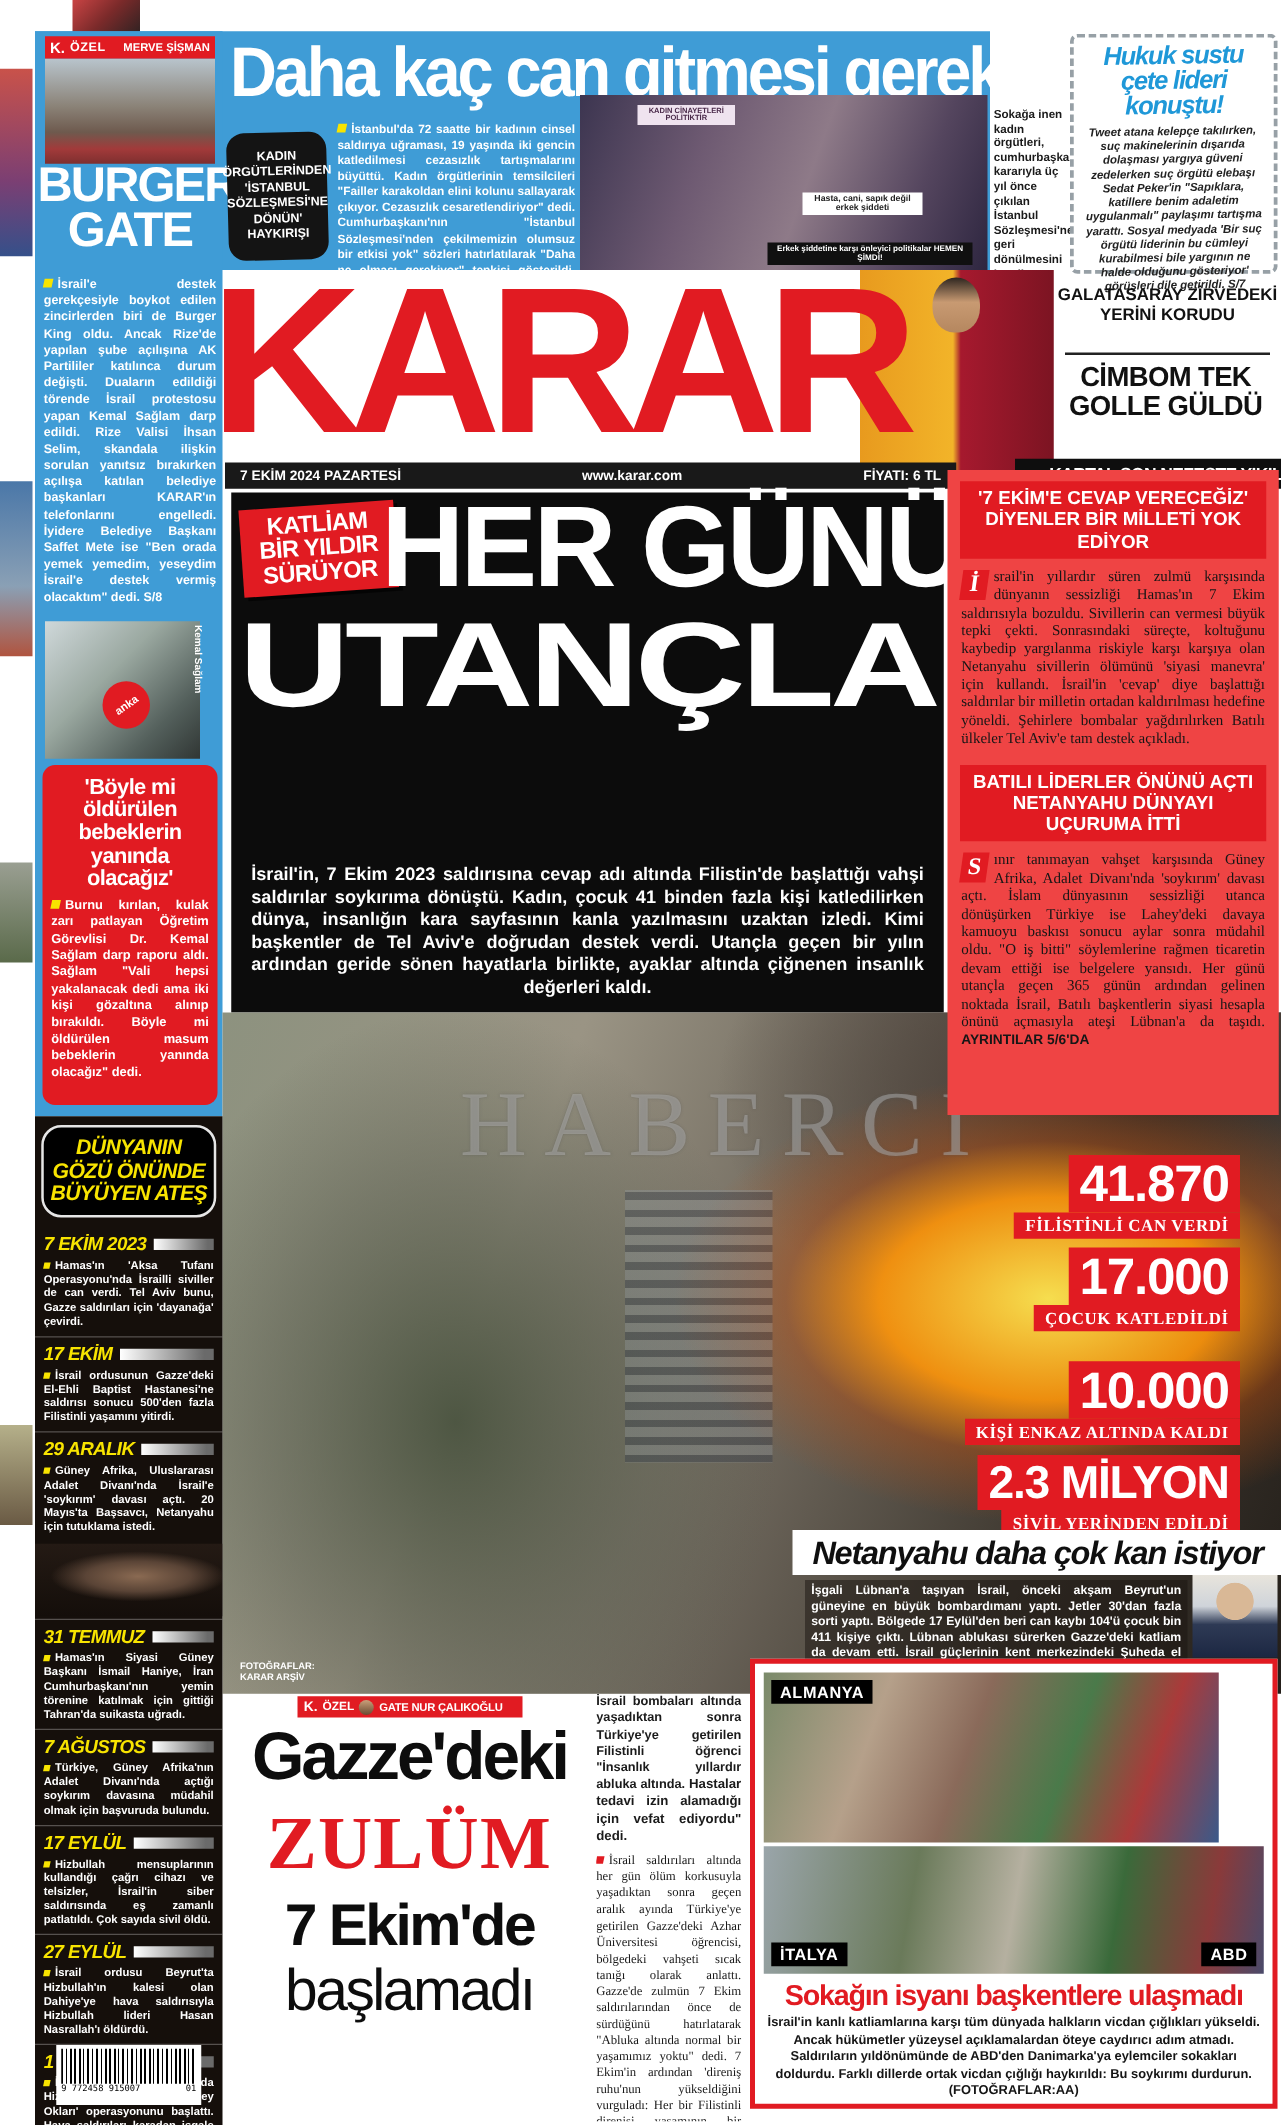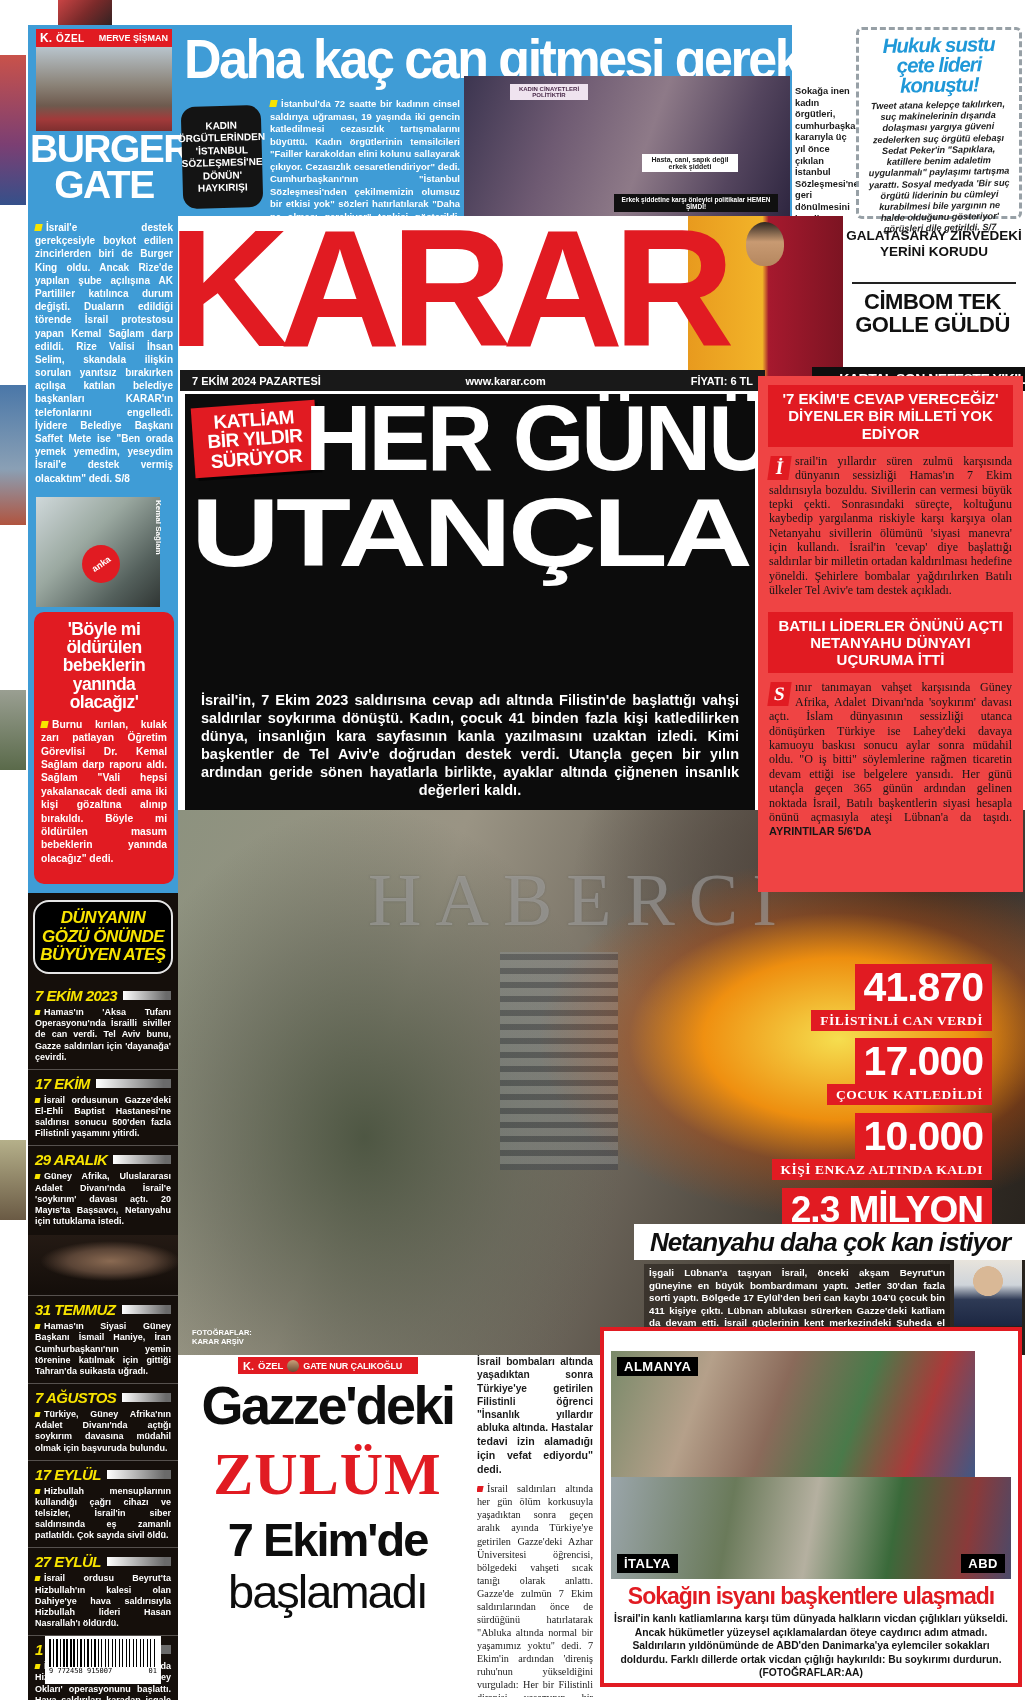--- a/index.html
+++ b/index.html
@@ -127,25 +127,25 @@
     <div class="rb-body">
       <span class="dropcap">İ</span><span>srail'in yıllardır süren zulmü karşısında dünyanın sessizliği Hamas'ın 7 Ekim saldırısıyla bozuldu. Sivillerin can vermesi büyük tepki çekti. Sonrasındaki süreçte, koltuğunu kaybedip yargılanma riskiyle karşı karşıya olan Netanyahu sivillerin ölümünü 'siyasi manevra' için kullandı. İsrail'in 'cevap' diye başlattığı saldırılar bir milletin ortadan kaldırılması hedefine yöneldi. Şehirlere bombalar yağdırılırken Batılı ülkeler Tel Aviv'e tam destek açıkladı.</span>
     </div>
     <div class="rb-head" style="margin-top:14px;">BATILI LİDERLER ÖNÜNÜ AÇTI NETANYAHU DÜNYAYI UÇURUMA İTTİ</div>
     <div class="rb-body">
       <span class="dropcap">S</span><span>ınır tanımayan vahşet karşısında Güney Afrika, Adalet Divanı'nda 'soykırım' davası açtı. İslam dünyasının sessizliği utanca dönüşürken Türkiye ise Lahey'deki davaya kamuoyu baskısı sonucu aylar sonra müdahil oldu. "O iş bitti" söylemlerine rağmen ticaretin devam ettiği ise belgelere yansıdı. Her günü utançla geçen 365 günün ardından gelinen noktada İsrail, Batılı başkentlerin siyasi hesapla önünü açmasıyla ateşi Lübnan'a da taşıdı.</span>
       <b style="font-family:'Liberation Sans',sans-serif;font-size:11px;"> <span>AYRINTILAR 5/6'DA</span></b>
     </div>
   </div>
 
-  <div class="abs" style="right:33px;top:964px;display:flex;flex-direction:column;align-items:flex-end;">
+  <div class="abs" style="right:33px;top:924px;display:flex;flex-direction:column;align-items:flex-end;">
     <div class="stat-num">41.870</div>
     <div class="stat-label" style="margin-bottom:7px;">FİLİSTİNLİ CAN VERDİ</div>
     <div class="stat-num">17.000</div>
-    <div class="stat-label" style="margin-bottom:8px;">ÇOCUK KATLEDİLDİ</div>
+    <div class="stat-label" style="margin-bottom:24px;">ÇOCUK KATLEDİLDİ</div>
     <div class="stat-num">10.000</div>
     <div class="stat-label" style="margin-bottom:8px;">KİŞİ ENKAZ ALTINDA KALDI</div>
     <div class="stat-num" style="font-size:37px;line-height:44px;">2.3 MİLYON</div>
     <div class="stat-label">SİVİL YERİNDEN EDİLDİ</div>
   </div>
 
   <div class="abs" style="left:634px;top:1224px;width:392px;height:36px;background:#fff;display:flex;align-items:center;justify-content:center;">
     <span style="color:#0f0f0f;font-weight:bold;font-style:italic;font-size:26px;letter-spacing:-1px;white-space:nowrap;">Netanyahu daha çok kan istiyor</span>
   </div>
   <div class="abs jt" style="left:644px;top:1264px;width:306px;height:64px;color:#fff;font-weight:bold;font-size:9.8px;line-height:1.28;background:rgba(25,20,16,.5);padding:3px 5px;box-sizing:border-box;overflow:hidden;">İşgali Lübnan'a taşıyan İsrail, önceki akşam Beyrut'un güneyine en büyük bombardımanı yaptı. Jetler 30'dan fazla sorti yaptı. Bölgede 17 Eylül'den beri can kaybı 104'ü çocuk bin 411 kişiye çıktı. Lübnan ablukası sürerken Gazze'deki katliam da devam etti. İsrail güçlerinin kent merkezindeki Şuheda el Aksa Camii'ne düzenlediği hava saldırısında en az 21 Filistinli hayatını kaybetti.</div>
@@ -167,21 +167,21 @@
   <div class="abs" style="left:477px;top:1355px;width:116px;height:342px;overflow:hidden;">
     <div class="jt" style="color:#1a1a1a;font-weight:bold;font-size:10.2px;line-height:1.3;">
       <span>İsrail bombaları altında yaşadıktan sonra Türkiye'ye getirilen Filistinli öğrenci "İnsanlık yıllardır abluka altında. </span><span style="font-size:10.6px;">Hastalar tedavi izin alamadığı için vefat ediyordu" dedi.</span>
     </div>
     <div class="jt serif" style="color:#1a1a1a;font-size:10.2px;line-height:1.28;margin-top:6px;">
       <span class="bullet red" style="width:6px;height:6px;"></span><span>İsrail saldırıları altında her gün ölüm korkusuyla yaşadıktan sonra geçen aralık ayında Türkiye'ye getirilen Gazze'deki Azhar Üniversitesi öğrencisi, bölgedeki vahşeti sıcak tanığı olarak anlattı. Gazze'de zulmün 7 Ekim saldırılarından önce de sürdüğünü hatırlatarak "Abluka altında normal bir yaşamımız yoktu" dedi. 7 Ekim'in ardından 'direniş ruhu'nun yükseldiğini vurguladı: Her bir Filistinli direnişi yaşamının bir parçası haline getirmişti. </span>
     </div>
   </div>
 
   <div class="abs" style="left:600px;top:1327px;width:422px;height:360px;background:#fff;border:4px solid var(--red);box-sizing:border-box;">
-    <div style="position:absolute;left:7px;top:20px;width:364px;height:136px;background:linear-gradient(110deg,#7a8a6a 0%,#b5a08a 25%,#8a6a5a 45%,#4a7a4a 65%,#aa3a3a 82%,#3a5a8a 100%);">
+    <div style="position:absolute;left:7px;top:7px;width:364px;height:136px;background:linear-gradient(110deg,#7a8a6a 0%,#b5a08a 25%,#8a6a5a 45%,#4a7a4a 65%,#aa3a3a 82%,#3a5a8a 100%);">
       <span class="label-tag" style="position:absolute;left:6px;top:6px;">ALMANYA</span>
     </div>
     <div style="position:absolute;left:7px;top:146px;width:400px;height:102px;background:linear-gradient(100deg,#9aa5aa 0%,#6a7a5a 30%,#b5b0a0 50%,#3a6a3a 70%,#8a3a3a 88%,#4a4a6a 100%);">
       <span class="label-tag" style="position:absolute;left:6px;bottom:6px;">İTALYA</span>
       <span class="label-tag" style="position:absolute;right:6px;bottom:6px;">ABD</span>
     </div>
     <div class="ctr" style="position:absolute;left:6px;top:252px;width:402px;color:var(--red);font-weight:bold;font-size:23px;letter-spacing:-1px;">Sokağın isyanı başkentlere ulaşmadı</div>
     <div class="ctr" style="position:absolute;left:9px;top:281px;width:396px;color:#151515;font-weight:bold;font-size:10.3px;line-height:1.32;">İsrail'in kanlı katliamlarına karşı tüm dünyada halkların vicdan çığlıkları yükseldi. Ancak hükümetler yüzeysel açıklamalardan öteye caydırıcı adım atmadı. Saldırıların yıldönümünde de ABD'den Danimarka'ya eylemciler sokakları doldurdu. Farklı dillerde ortak vicdan çığlığı haykırıldı: Bu soykırımı durdurun. (FOTOĞRAFLAR:AA)</div>
   </div>
 

